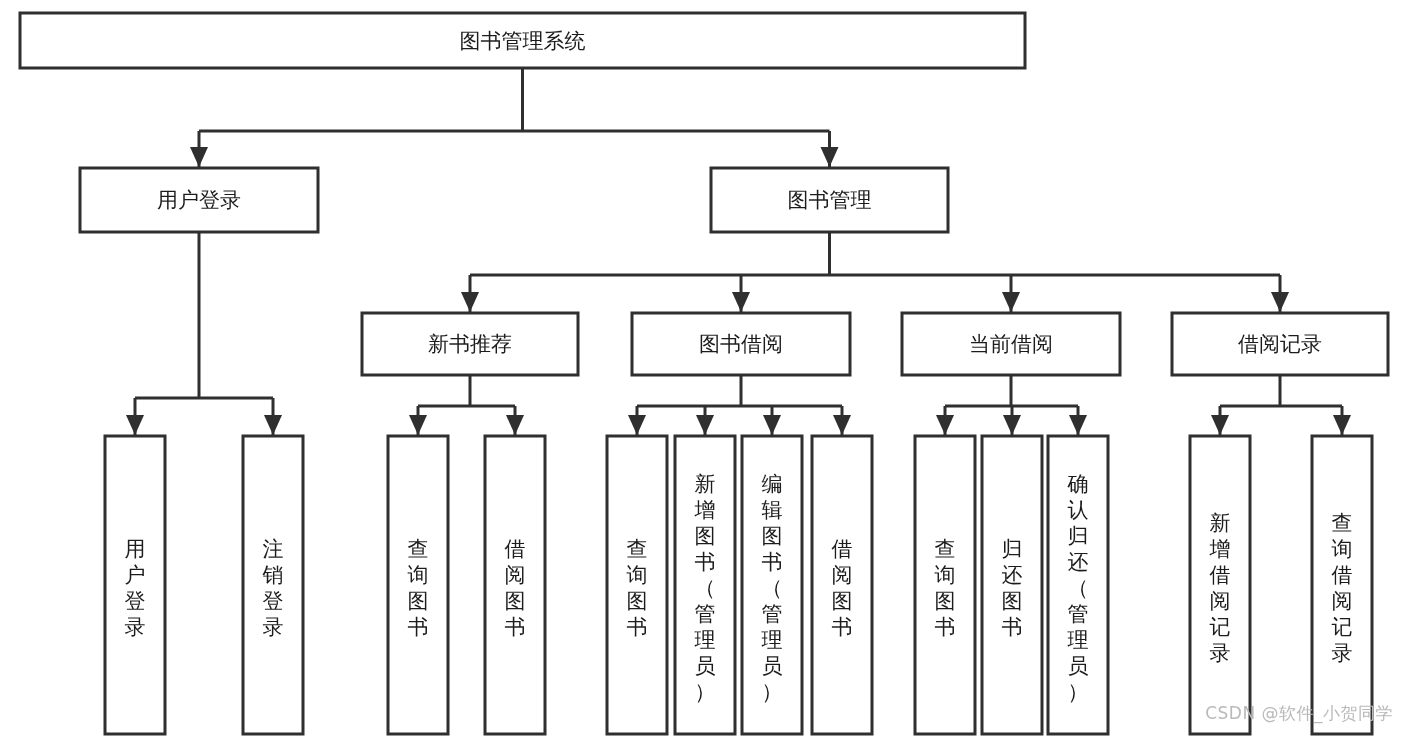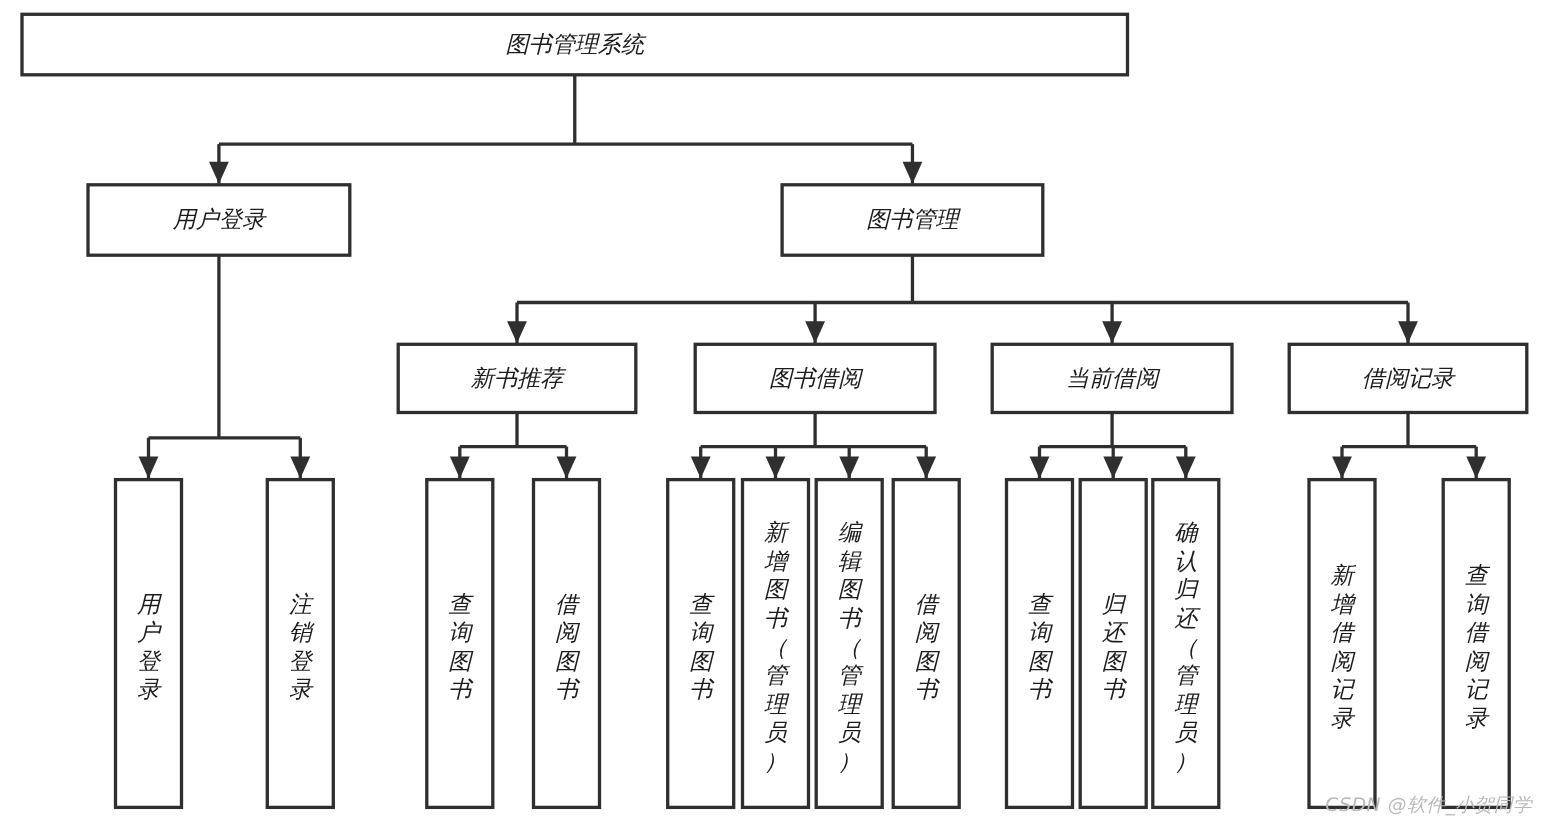--- a/index.html
+++ b/index.html
@@ -12,21 +12,20 @@
     width: 1405px;
     height: 747px;
     font-family: "DejaVu Sans", "Liberation Sans", sans-serif;
     overflow: hidden;
     position: relative;
   }
   #diagram-root {
     position: relative;
     width: 1405px;
     height: 747px;
-    font-style: italic;
   }
   svg.diagram-canvas {
     position: absolute;
     top: 0;
     left: 0;
     width: 1405px;
     height: 747px;
     display: block;
     shape-rendering: geometricPrecision;
   }
@@ -49,21 +48,21 @@
     font-family: "DejaVu Sans", "Liberation Sans", sans-serif;
     fill: #1c1c1c;
     font-size: 21px;
     text-anchor: middle;
     dominant-baseline: middle;
     white-space: pre;
   }
   .watermark-text {
     position: absolute;
     right: 12px;
-    bottom: 4px;
+    bottom: 22px;
     font-family: "DejaVu Sans", "Liberation Sans", sans-serif;
     font-size: 17px;
     color: #b9b9b9;
     letter-spacing: 0.5px;
     user-select: none;
     white-space: nowrap;
   }
 </style>
 </head>
 <body>

